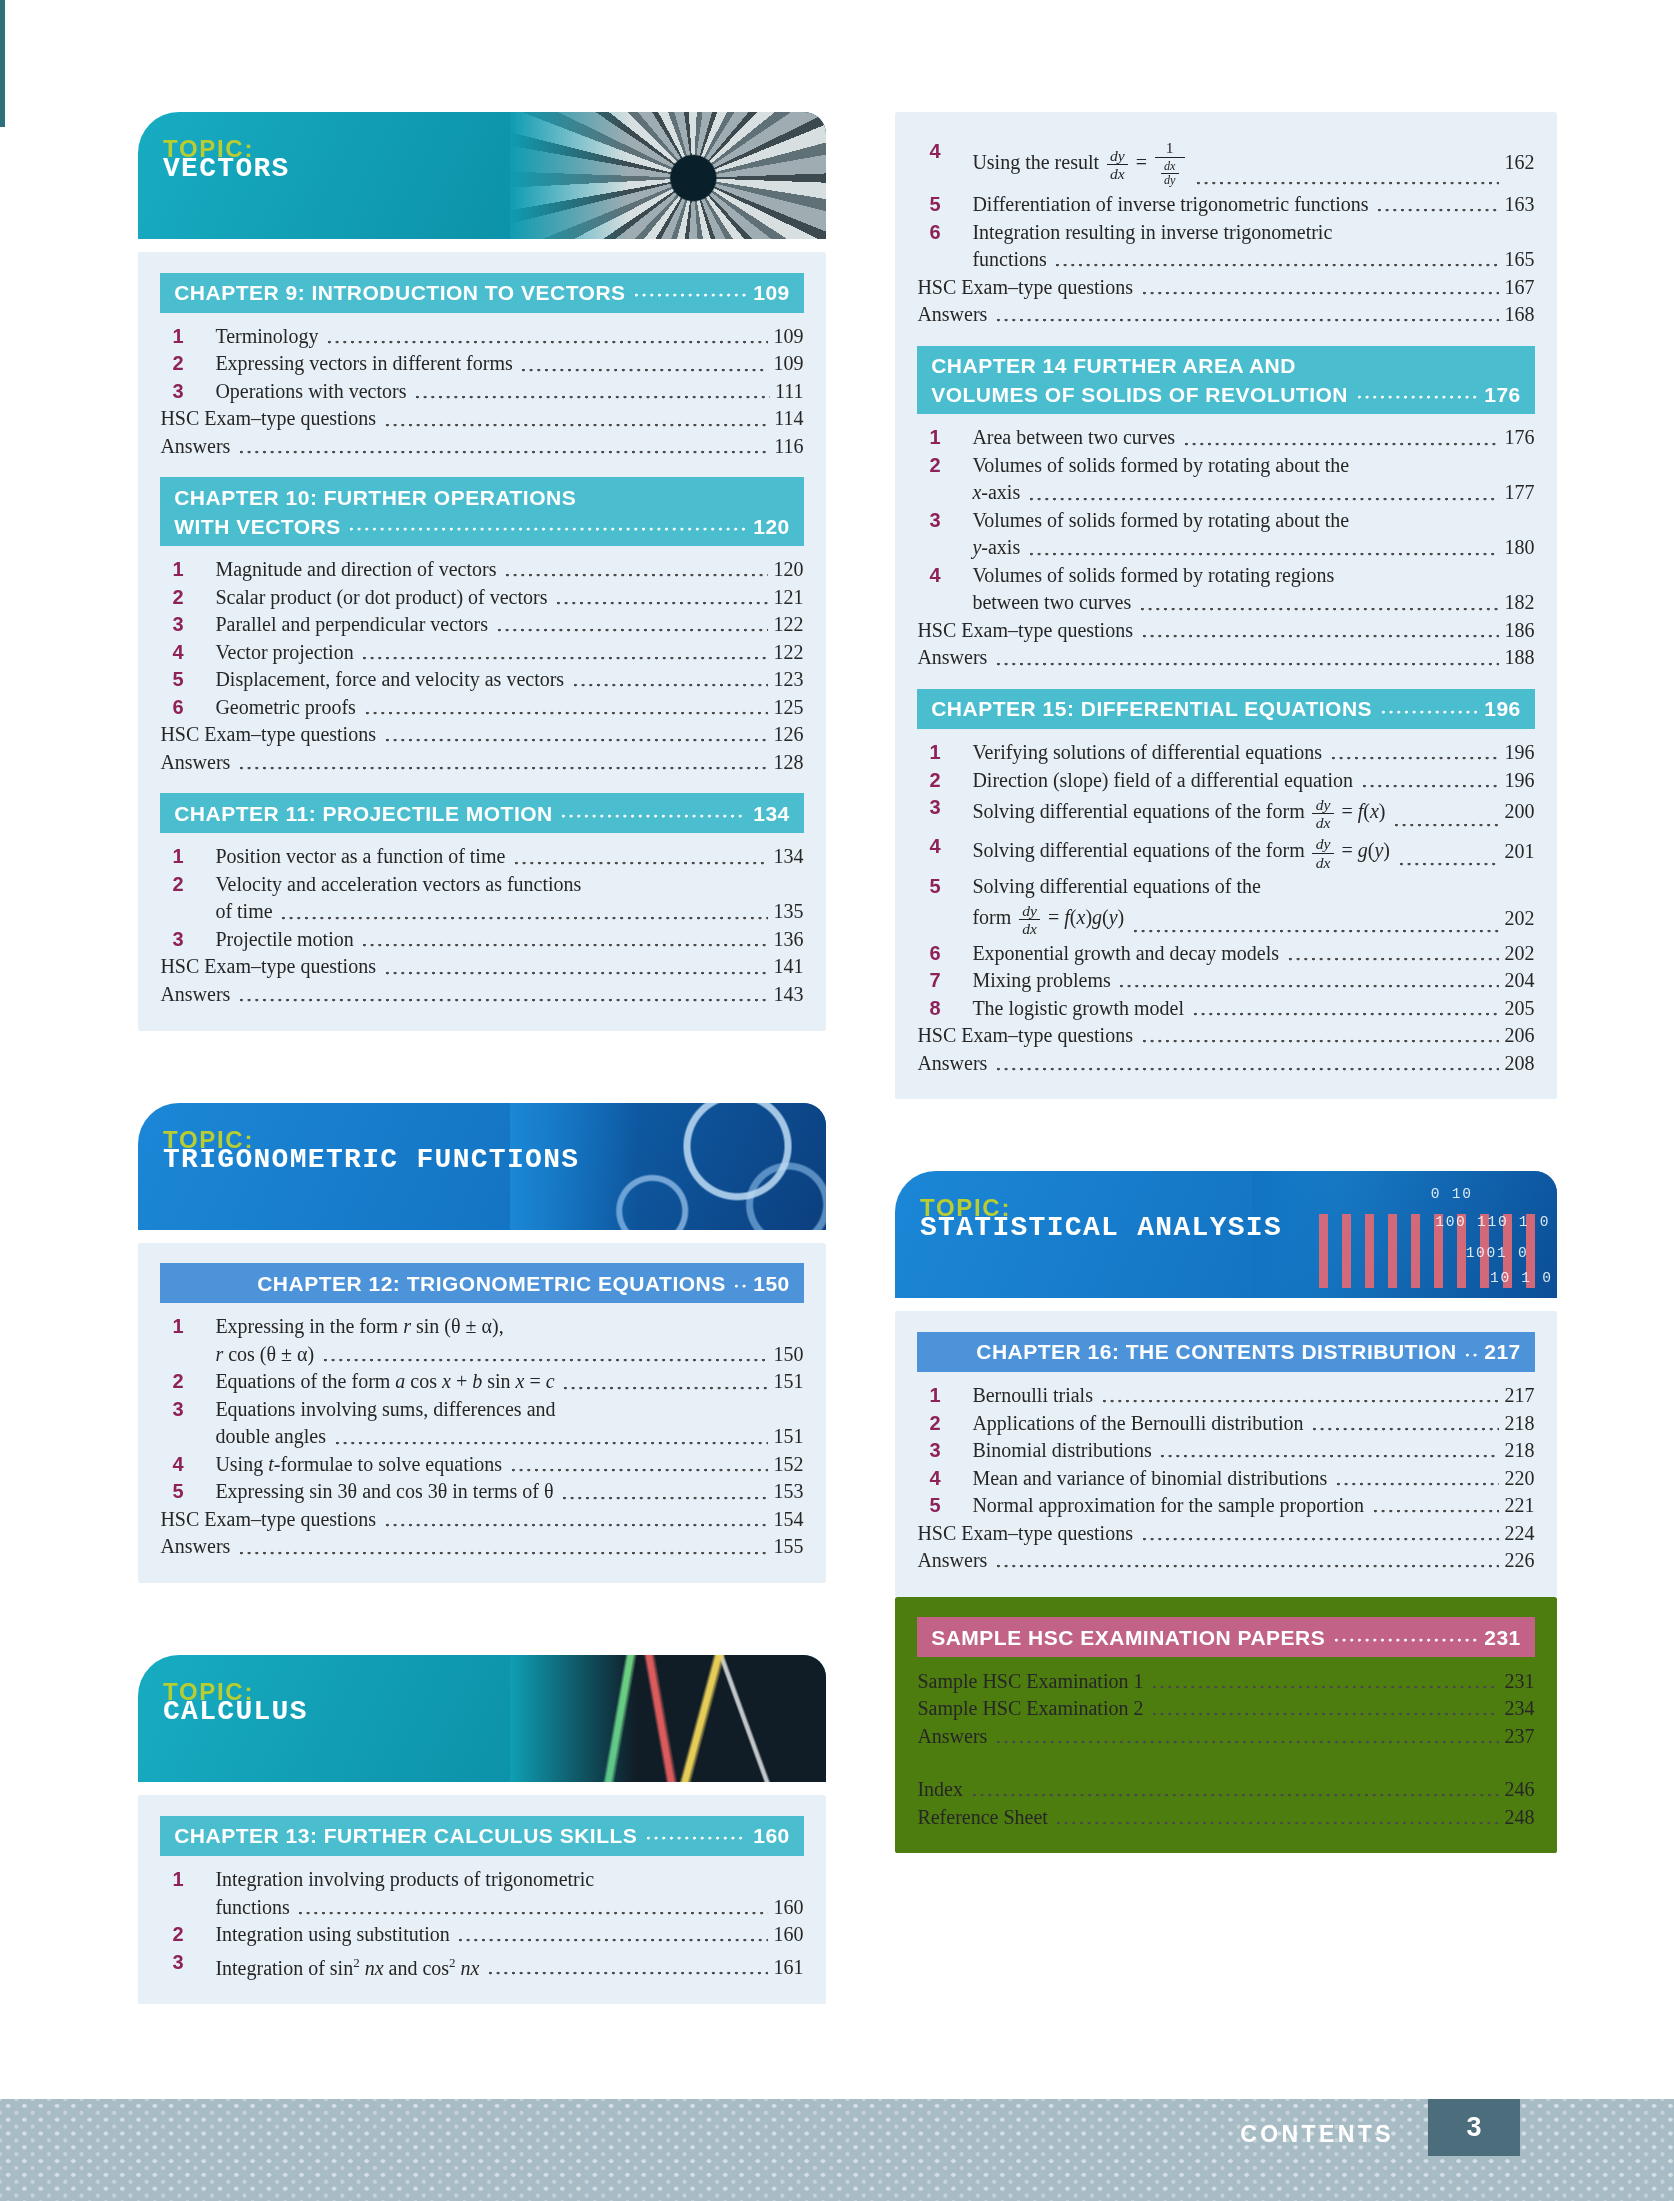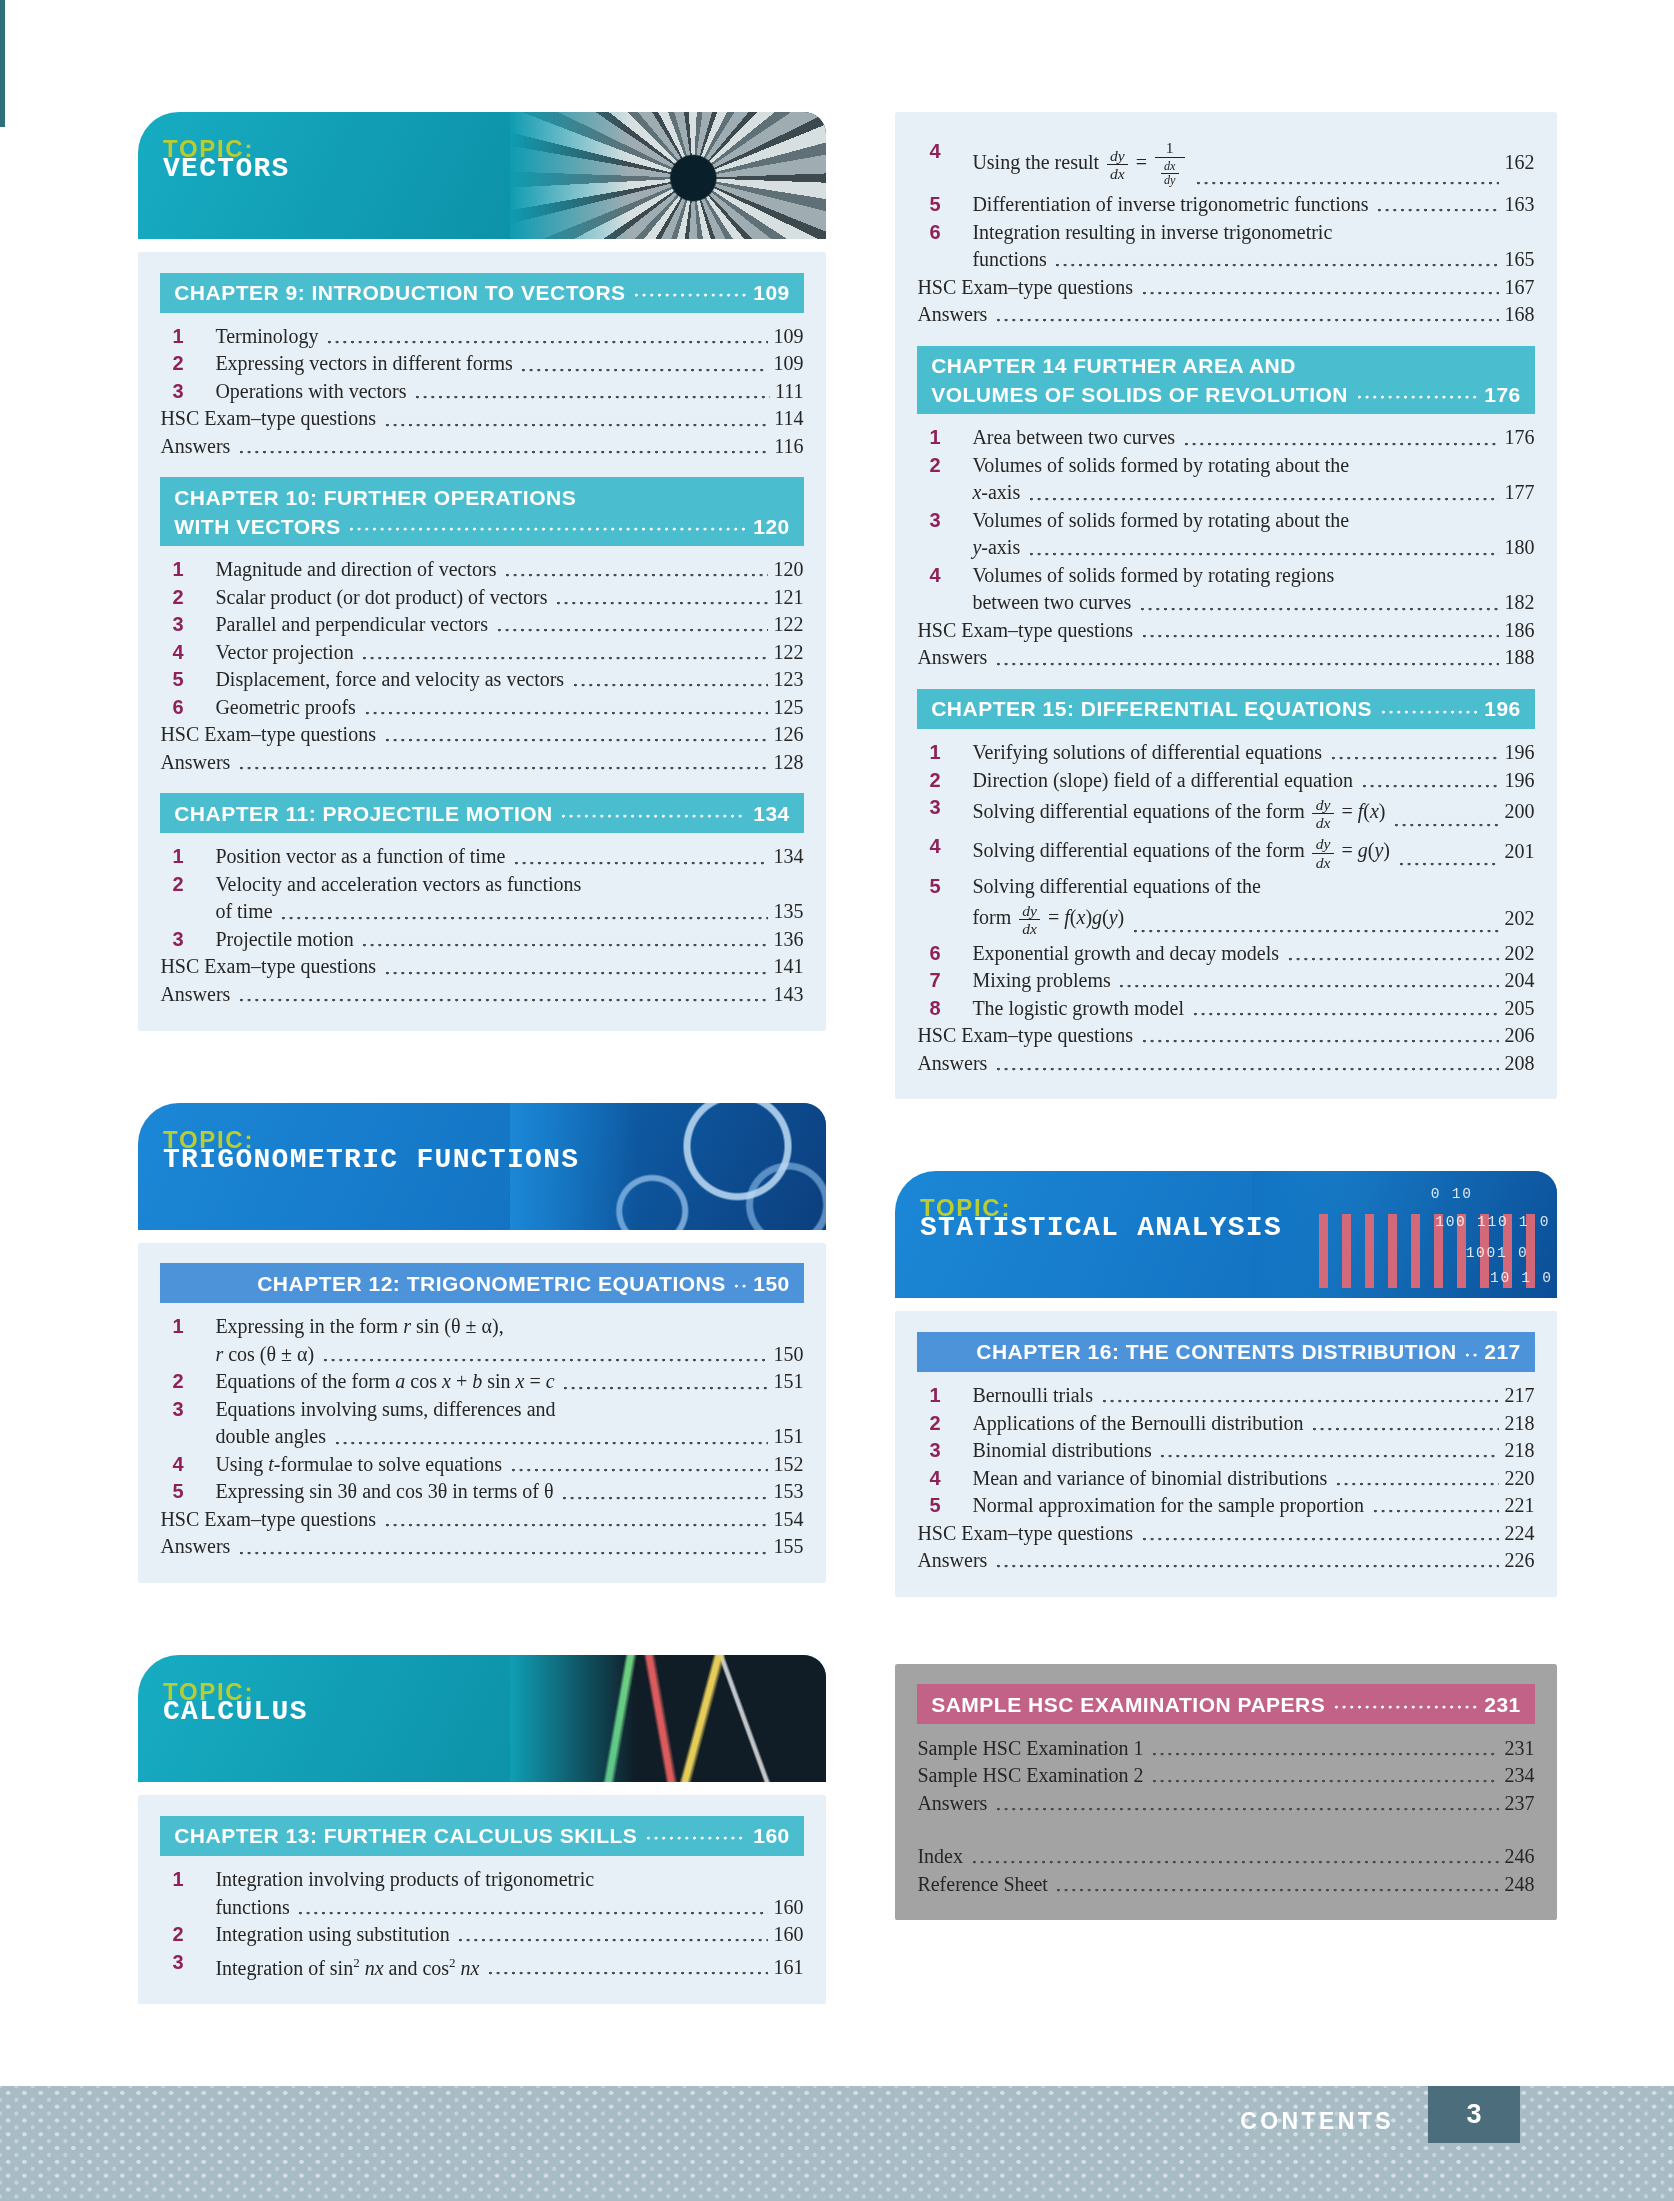--- a/index.html
+++ b/index.html
@@ -46,21 +46,21 @@
       linear-gradient(90deg,#1173c2 0%,rgba(17,115,194,0) 35%),
       linear-gradient(115deg,#1b86d2,#0b4e97);}
   .img-stock-chart::before{content:"";position:absolute;right:6%;bottom:8%;width:72%;height:58%;
       background:repeating-linear-gradient(90deg, rgba(231,105,115,.9) 0 8.6px, rgba(0,0,0,0) 8.6px 23px);}
   .digit{position:absolute;font-family:"Liberation Mono","DejaVu Sans Mono",monospace;
          font-size:14.6px;color:rgba(255,255,255,.85);letter-spacing:1.7px;white-space:nowrap;}
 
   
   .panel{padding:20.6px 22.4px 17px;border-radius:2.6px;}
   .panel.light{background:#e7f0f6;}
-  .panel.pink{background:#a3a3a3;margin-top:67px;}
+  .panel.pink{background:#4d7c0f;}
 
   
   .bar{box-sizing:border-box;min-height:40px;padding:5.2px 13.8px;margin-bottom:10.3px;
        display:flex;flex-direction:column;justify-content:center;
        font-family:"Liberation Sans",sans-serif;font-weight:bold;font-size:21px;
        letter-spacing:0.5px;color:#fff;}
   .bar.teal{background:#4abdcf;}
   .bar.blue{background:#4d93da;align-items:flex-end;}
   .bar.mauve{background:#c26287;}
   .bline{display:flex;align-items:baseline;line-height:29px;white-space:nowrap;}
@@ -88,21 +88,21 @@
   .line .pg{white-space:nowrap;}
   .gap{height:26px;}
 
   
   .frac{display:inline-block;vertical-align:middle;text-align:center;
         font-size:.78em;line-height:1.12;margin:1.7px 2.6px;}
   .frac .ft{display:block;border-bottom:1.4px solid #222;padding:0 3.4px;}
   .frac .fb{display:block;padding:0 3.4px;}
 
   
-  .footer{position:absolute;left:0;right:0;bottom:0;height:116px;background:#a8bcc6;
+  .footer{position:absolute;left:0;right:0;bottom:0;height:103px;background:#a8bcc6;
       background-image:
         radial-gradient(circle, rgba(255,255,255,.5) 2px, transparent 2.4px),
         radial-gradient(circle, rgba(255,255,255,.35) 1.8px, transparent 2.2px);
       background-size:16.3px 13.8px,16.3px 13.8px;background-position:0 0,8.2px 6.9px;margin-top:16px;}
   .footer-label{position:absolute;right:280px;top:22.4px;font-family:"Liberation Sans",sans-serif;
       font-weight:bold;font-size:23px;letter-spacing:3.4px;color:#fff;}
   .footer-pagebox{position:absolute;right:154px;top:0;width:92px;height:57px;background:#4c6d7c;
       display:flex;align-items:center;justify-content:center;
       font-family:"Liberation Sans",sans-serif;font-weight:bold;font-size:27px;color:#fff;}
 </style>

